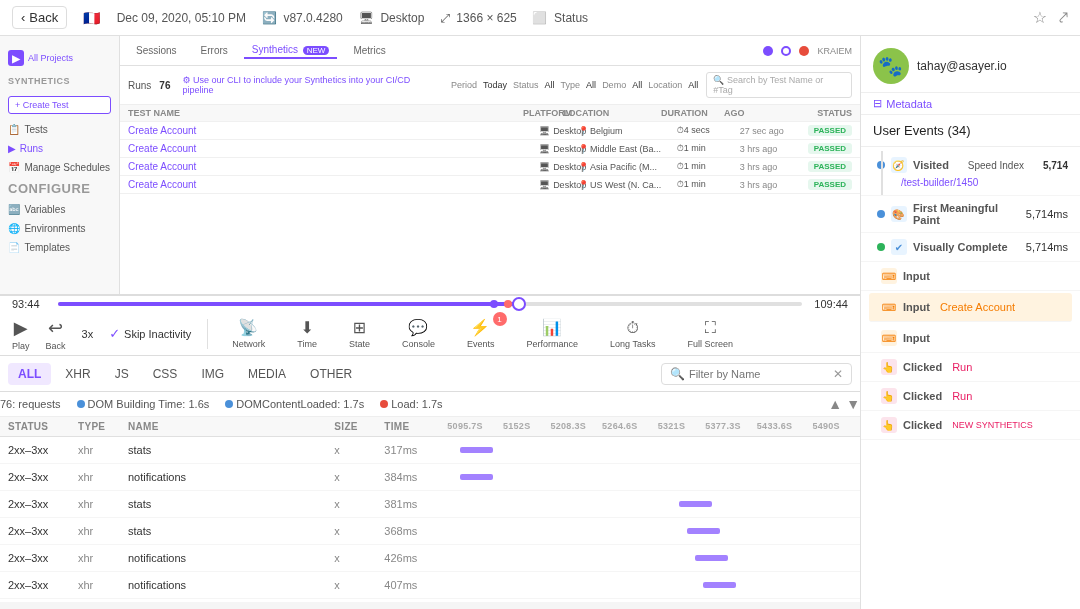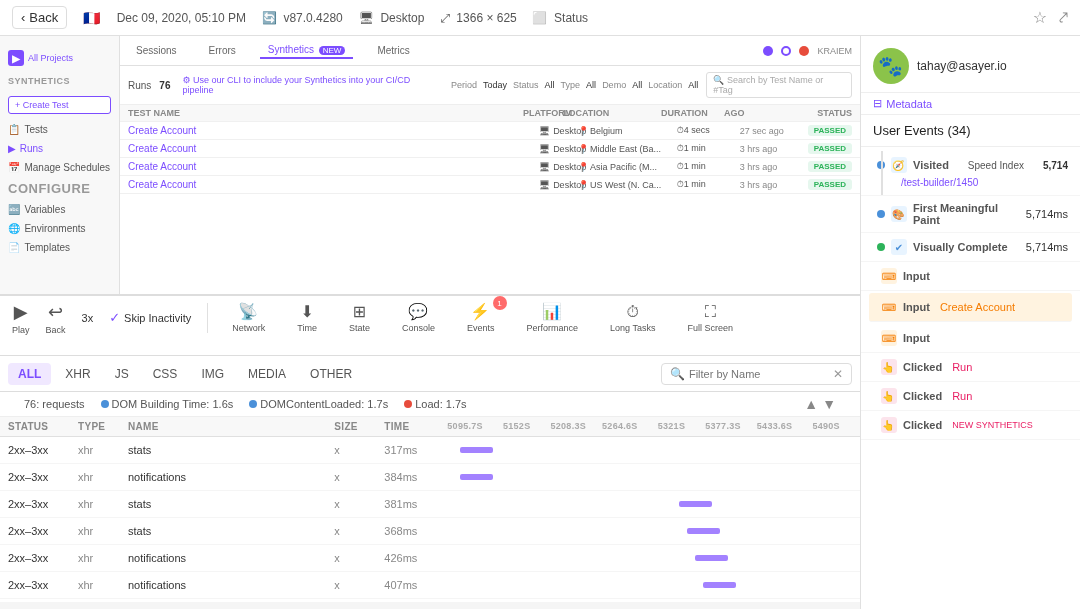--- a/index.html
+++ b/index.html
@@ -81,21 +81,21 @@
 
     
     .filter-tabs { display: flex; align-items: center; background: #fff; border-bottom: 1px solid #ddd; height: 36px; padding: 0 8px; gap: 4px; }
     .filter-tab { padding: 4px 10px; font-size: 12px; cursor: pointer; color: #555; border-radius: 4px; }
     .filter-tab.active { background: #f0e8ff; color: #7c4dff; font-weight: 600; }
     .filter-search { margin-left: auto; display: flex; align-items: center; border: 1px solid #ddd; border-radius: 4px; padding: 3px 8px; gap: 4px; }
     .filter-search input { border: none; outline: none; font-size: 11px; width: 140px; }
     .filter-close { color: #999; cursor: pointer; }
 
     
-    .stats-bar { display: flex; align-items: center; background: #fff; border-bottom: 1px solid #eee; padding: 4px 24px; gap: 16px; font-size: 11px; color: #555; }
+    .stats-bar { display: flex; align-items: center; background: #fff; border-bottom: 1px solid #eee; padding: 4px 0; gap: 16px; font-size: 11px; color: #555; }
     .dom-dot { width: 8px; height: 8px; border-radius: 50%; background: #4a90d9; }
     .load-dot { width: 8px; height: 8px; border-radius: 50%; background: #e74c3c; }
     .sort-arrows { margin-left: auto; display: flex; gap: 4px; }
     .sort-arrow { cursor: pointer; color: #888; font-size: 14px; }
 
     
     .network-table { background: #fff; overflow-y: auto; height: calc(609px - 36px - 260px - 60px - 36px - 32px); }
     .net-header { display: flex; padding: 4px 8px; background: #f8f8f8; border-bottom: 1px solid #e0e0e0; font-size: 10px; font-weight: 600; color: #888; text-transform: uppercase; letter-spacing: 0.3px; position: sticky; top: 0; }
     .net-row { display: flex; padding: 5px 8px; border-bottom: 1px solid #f5f5f5; align-items: center; font-size: 11px; color: #333; }
     .col-status { width: 70px; }
@@ -206,21 +206,21 @@
             </div>
           <div class="synth-menu-item">
               <span>📄</span>
               <span>Templates</span>
             </div>
         </div>
 
         <div class="browser-main">
 
           <div class="browser-top-nav">
-            <div class="browser-tabs" style="background:transparent;border:none;height:auto;padding:0;">
+            <div class="browser-tabs" style="background:transparent;border:none;height:auto;padding:0;gap:8px;">
               <span class="browser-tab"><span>Sessions</span></span>
               <span class="browser-tab"><span>Errors</span></span>
               <span class="browser-tab active">
                 <span>Synthetics</span>
                 <span class="badge">NEW</span>
               </span>
               <span class="browser-tab"><span>Metrics</span></span>
             </div>
             <div style="margin-left:auto; display:flex; gap:8px; align-items:center;">
               <div style="width:10px;height:10px;border-radius:50%;background:#7c4dff;"></div>
@@ -304,20 +304,30 @@
               <span class="run-duration"><span>⏱</span><span>1 min</span></span>
               <span class="run-ago">3 hrs ago</span>
               <span class="run-status status-passed">PASSED</span>
             </div>
           </div>
         </div>
       </div>
     </div>
 
     <div class="playback-area">
+      <div class="timeline-bar">
+        <span class="time-label">93:44</span>
+        <div class="timeline-track">
+          <div class="timeline-fill"></div>
+          <div class="timeline-marker"></div>
+          <div class="timeline-marker2"></div>
+          <div class="timeline-thumb"></div>
+        </div>
+        <span class="time-label" style="text-align:right;">109:44</span>
+      </div>
       <div class="controls-bar">
         <div class="ctrl-btn">
           <span class="ctrl-icon">▶</span>
           <span>Play</span>
         </div>
         <div class="ctrl-btn">
           <span class="ctrl-icon">↩</span>
           <span>Back</span>
         </div>
         <span class="speed-badge">3x</span>

